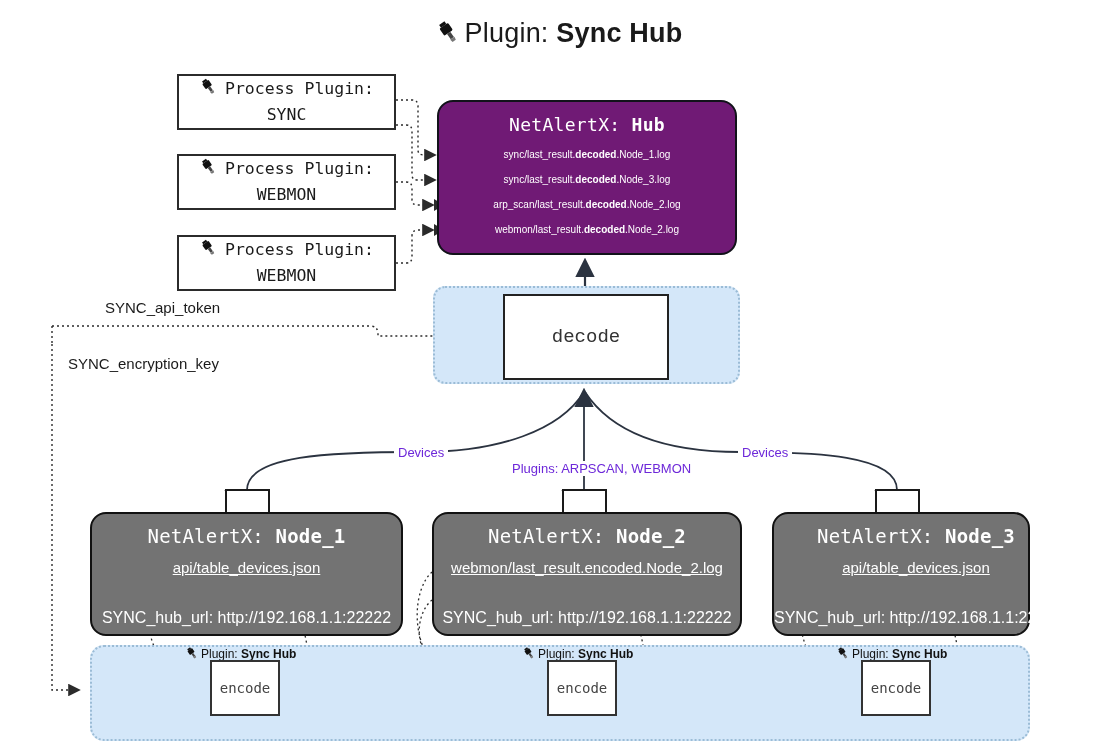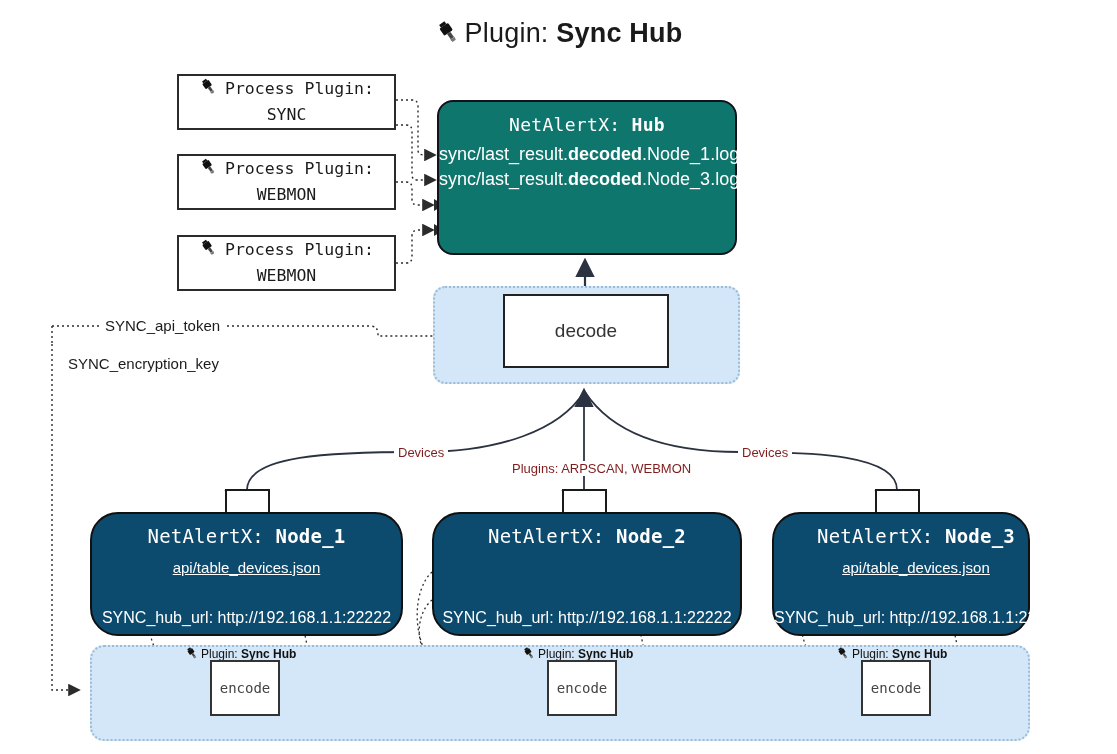--- a/index.html
+++ b/index.html
@@ -35,64 +35,64 @@
     display:flex; flex-direction:column;
     align-items:center; justify-content:center;
     line-height:1.45;
   }
   .proc-box .l1 { display:flex; align-items:flex-start; gap:7px; white-space:nowrap; }
   .proc-box .l2 { white-space:nowrap; }
 
   
   .hub {
     position:absolute; left:437px; top:100px; width:300px; height:155px;
-    background:#0f766e;
+    background:#701a75;
     border:2.5px solid #12121a;
     border-radius:16px;
     color:#ffffff;
   }
   .hub-title {
     text-align:center; margin-top:12px;
     font-family:"DejaVu Sans Mono","Liberation Mono",monospace;
     font-size:18px; letter-spacing:.3px;
   }
   .hub-title b { font-weight:bold; }
   .hub-lines { margin-top:7px; }
   .hub-line {
-    font-size:18px; line-height:25px; white-space:nowrap;
+    font-size:10px; line-height:25px; white-space:nowrap;
     text-align:center; color:#ffffff;
   }
   .hub-line b { font-weight:bold; }
 
   .hub-url {
     position:absolute; left:437px; top:78px; width:300px;
     text-align:center; font-size:11.5px; color:#222;
   }
 
   
   .decode-wrap {
     position:absolute; left:433px; top:286px; width:307px; height:98px;
     background:#d4e7f9;
     border:2px dotted #9bbcd6;
     border-radius:12px;
   }
   .decode-box {
-    position:absolute; left:503px; top:294px; width:166px; height:74px;
+    position:absolute; left:503px; top:294px; width:166px; height:86px;
     background:#ffffff; border:2px solid #222;
     display:flex; align-items:center; justify-content:center;
-    font-family:Liberation Sans, sans-serif;
+    font-family:Liberation Mono, monospace;
     font-size:19px; color:#333;
   }
 
   
   .node {
     position:absolute; height:124px;
-    background:#0c4a6e;
+    background:#737373;
     border:2.5px solid #111;
-    border-radius:28px;
+    border-radius:16px;
     color:#fff;
   }
   .node-title {
     text-align:center; margin-top:11px;
     font-family:"DejaVu Sans Mono","Liberation Mono",monospace;
     font-size:19px; letter-spacing:.2px; color:#ffffff;
   }
   .node-title b { font-weight:bold; }
   .node-lines { margin-top:8px; text-align:center;text-decoration:underline; }
   .node-line { font-size:15px; line-height:26px; color:#ffffff; white-space:nowrap; }
@@ -120,21 +120,21 @@
   .enc-box {
     position:absolute; width:70px; height:56px;
     background:#fff; border:2px solid #333;
     display:flex; align-items:center; justify-content:center;
     font-family:"DejaVu Sans Mono","Liberation Mono",monospace;
     font-size:14px; color:#444;
   }
 
   
   .edge-label {
-    position:absolute; font-size:13px; color:#7f1d1d;
+    position:absolute; font-size:13px; color:#6d28d9;
     background:#ffffff; padding:0 4px; white-space:nowrap;
   }
   .cfg-label {
     position:absolute; font-size:15px; color:#1a1a1a;
     background:#ffffff; padding:0 5px; white-space:nowrap;
   }
 </style>
 </head>
 <body>
 
@@ -278,24 +278,30 @@
     <div class="hub-title">
       <span>NetAlertX: </span><b>Hub</b>
     </div>
     <div class="hub-lines">
       <div class="hub-line">
         <span>sync/last_result.</span><b>decoded</b><span>.Node_1.log</span>
       </div>
       <div class="hub-line">
         <span>sync/last_result.</span><b>decoded</b><span>.Node_3.log</span>
       </div>
-    </div>
-  </div>
-
-  <div class="cfg-label" style="left:100px; top:317px;">SYNC_api_token</div>
+      <div class="hub-line">
+        <span>arp_scan/last_result.</span><b>decoded</b><span>.Node_2.log</span>
+      </div>
+      <div class="hub-line">
+        <span>webmon/last_result.</span><b>decoded</b><span>.Node_2.log</span>
+      </div>
+    </div>
+  </div>
+
+  <div class="cfg-label" style="left:100px; top:299px;">SYNC_api_token</div>
   <div class="cfg-label" style="left:63px; top:355px;">SYNC_encryption_key</div>
 
   <div class="decode-wrap"></div>
   <div class="decode-box">decode</div>
 
   <div class="edge-label" style="left:394px; top:445px;">Devices</div>
   <div class="edge-label" style="left:738px; top:445px;">Devices</div>
   <div class="edge-label" style="left:508px; top:461px;">Plugins: ARPSCAN, WEBMON</div>
 
   <div class="envelope" style="left:225px; top:489px;"></div>
@@ -310,20 +316,21 @@
       <div class="node-line">api/table_devices.json</div>
     </div>
     <div class="node-foot">SYNC_hub_url: http://192.168.1.1:22222</div>
   </div>
 
   <div class="node" style="left:432px; top:512px; width:310px;">
     <div class="node-title">
       <span>NetAlertX: </span><b>Node_2</b>
     </div>
     <div class="node-lines">
+      <div class="node-line">webmon/last_result.encoded.Node_2.log</div>
     </div>
     <div class="node-foot">SYNC_hub_url: http://192.168.1.1:22222</div>
   </div>
 
   <div class="node" style="left:772px; top:512px; width:258px;padding-left:30px;">
     <div class="node-title">
       <span>NetAlertX: </span><b>Node_3</b>
     </div>
     <div class="node-lines">
       <div class="node-line">api/table_devices.json</div>

